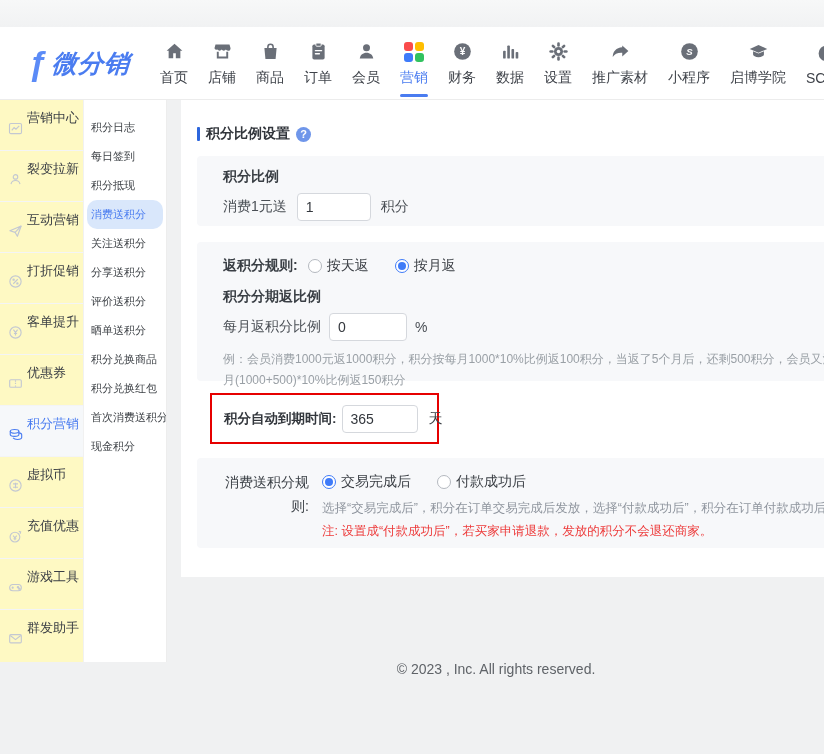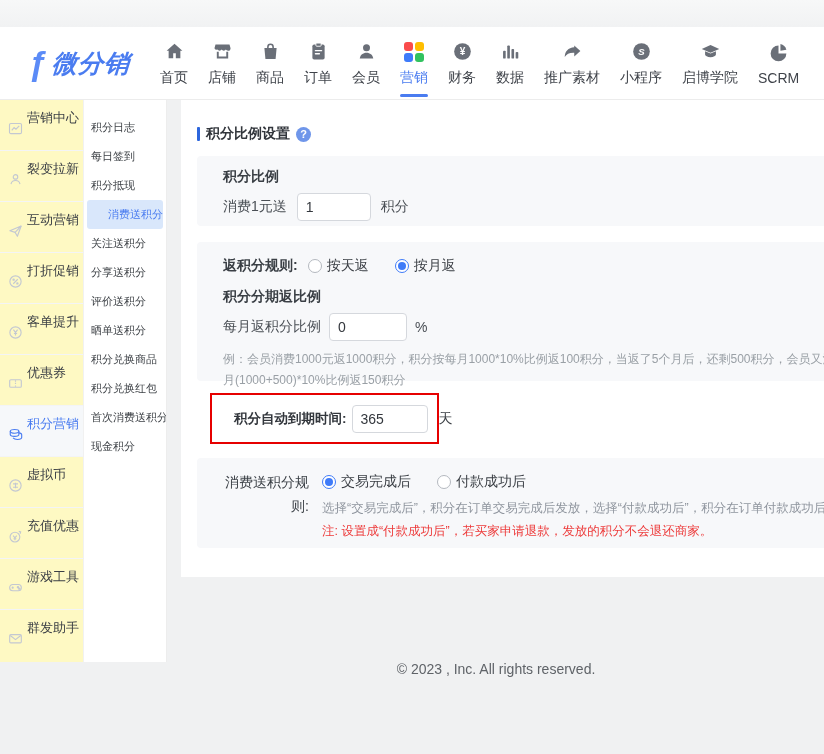--- a/index.html
+++ b/index.html
@@ -30,21 +30,21 @@
   .s1-item{position:relative;height:50px;border-bottom:1px solid #f3f4f6;cursor:pointer;}
   .s1-item:last-child{border-bottom:none;}
   .s1-item .s1-label{position:absolute;left:27px;top:9px;font-size:13px;color:#3b3f45;white-space:nowrap;}
   .s1-item .s1-icon{position:absolute;left:8px;top:21px;color:#c3c8d2;display:flex;}
   .s1-item.active{background:#f6f8fa;}
   .s1-item.active .s1-label{color:#4a7cf0;}
   .s1-item.active .s1-icon{color:#4a7cf0;}
   
   .sidebar2{position:absolute;left:83px;top:100px;width:84px;height:562px;background:#fff;border-left:1px solid #f1f1f1;border-right:1px solid #ededed;box-sizing:border-box;padding-top:13px;}
   .s2-item{height:29px;line-height:29px;padding-left:7px;font-size:11px;color:#3e4247;white-space:nowrap;overflow:hidden;cursor:pointer;}
-  .s2-item.active{margin:0 3px;padding-left:4px;background:#d9e7fb;border-radius:3px;color:#4a7cf0;text-align:right;}
+  .s2-item.active{margin:0 3px;padding-left:4px;background:#d9e7fb;border-radius:10px;color:#4a7cf0;}
   
   .main{position:absolute;left:168px;top:100px;right:0;bottom:0;}
   .panel{position:absolute;left:13px;top:0;width:702px;height:477px;background:#fff;}
   .page-title-row{display:flex;align-items:center;padding:25px 0 0 16px;}
   .title-bar{width:3px;height:14px;background:#2d66dd;border-radius:1px;margin-right:6px;}
   .page-title{font-size:14px;font-weight:bold;color:#32363c;}
   .help-icon{width:15px;height:15px;border-radius:50%;background:#6f96ea;color:#fff;font-size:11px;font-weight:bold;line-height:15px;text-align:center;margin-left:6px;cursor:pointer;}
   .gray-box{margin-left:16px;background:#f7f8fa;border-radius:4px;box-sizing:border-box;}
   .box1{margin-top:13px;height:70px;padding:12px 0 0 26px;}
   .box-title{font-size:14px;font-weight:bold;color:#3a3f45;}
@@ -56,21 +56,21 @@
   .rule-row{display:flex;align-items:center;font-size:14px;color:#3c4046;}
   .rule-label{font-weight:bold;color:#3a3f45;margin-right:10px;}
   .radio{width:14px;height:14px;border-radius:50%;box-sizing:border-box;display:inline-block;background:#fff;position:relative;flex:0 0 auto;cursor:pointer;}
   .radio.off{border:1px solid #b4b8bf;}
   .radio.on{border:1px solid #3f7bf8;}
   .radio.on::after{content:"";position:absolute;left:2px;top:2px;right:2px;bottom:2px;border-radius:50%;background:#3f7bf8;}
   .radio-lab{margin-left:5px;cursor:pointer;}
   .radio-gap{width:26px;flex:0 0 auto;}
   .sub-title{font-size:14px;font-weight:bold;color:#3a3f45;margin-top:13px;}
   .example{margin-top:8px;font-size:12px;color:#9aa0a6;line-height:21px;white-space:nowrap;overflow:hidden;}
-  .red-row{margin:12px 0 0 29px;width:229px;height:51px;box-sizing:border-box;border:2px solid #e60000;display:flex;align-items:center;padding-left:22px;}
+  .red-row{margin:12px 0 0 29px;width:229px;height:51px;box-sizing:border-box;border:2px solid #e60000;display:flex;align-items:center;padding-left:12px;}
   .exp-label{font-size:13.5px;font-weight:bold;color:#33373d;white-space:nowrap;}
   .fld-exp{width:76px;margin-left:5px;}
   .exp-unit{font-size:14px;color:#3c4046;margin-left:11px;}
   .box3{margin-top:14px;height:90px;padding:12px 0 0 26px;display:flex;}
   .grant-label{width:86px;flex:0 0 auto;font-size:14px;font-weight:normal;color:#3a3f45;line-height:24px;text-align:right;word-break:break-all;}
   .grant-body{margin-left:13px;}
   .grant-radios{display:flex;align-items:center;font-size:14px;color:#3c4046;margin-top:3px;}
   .grant-desc{margin-top:9px;font-size:12.5px;color:#8f959e;white-space:nowrap;}
   .grant-note{margin-top:6px;font-size:12.5px;color:#ed3b3b;white-space:nowrap;}
   .footer{position:absolute;left:168px;top:661px;width:656px;text-align:center;font-size:14px;color:#5f6368;}
@@ -155,20 +155,39 @@
     <div class="nav-item">
       <span class="nicon">
           <svg width="21" height="21" viewBox="0 0 24 24" fill="currentColor">
             <rect x="3.5" y="11" width="3" height="9" rx="1"></rect>
             <rect x="8.3" y="5" width="3" height="15" rx="1"></rect>
             <rect x="13.1" y="9" width="3" height="11" rx="1"></rect>
             <rect x="17.9" y="12.5" width="3" height="7.5" rx="1"></rect>
           </svg>
         </span>
       <span class="nlabel">数据</span>
+    </div>
+    <div class="nav-item">
+      <span class="nicon">
+          <svg width="21" height="21" viewBox="0 0 24 24">
+            <g stroke="currentColor" stroke-width="3" stroke-linecap="round">
+              <line x1="12" y1="3" x2="12" y2="5"></line>
+              <line x1="12" y1="19" x2="12" y2="21"></line>
+              <line x1="3" y1="12" x2="5" y2="12"></line>
+              <line x1="19" y1="12" x2="21" y2="12"></line>
+              <line x1="5.6" y1="5.6" x2="7" y2="7"></line>
+              <line x1="17" y1="17" x2="18.4" y2="18.4"></line>
+              <line x1="5.6" y1="18.4" x2="7" y2="17"></line>
+              <line x1="17" y1="7" x2="18.4" y2="5.6"></line>
+            </g>
+            <circle cx="12" cy="12" r="5.2" fill="currentColor"></circle>
+            <circle cx="12" cy="12" r="2" fill="#fff"></circle>
+          </svg>
+        </span>
+      <span class="nlabel">设置</span>
     </div>
     <div class="nav-item">
       <span class="nicon">
           <svg width="21" height="21" viewBox="0 0 24 24" fill="currentColor">
             <path d="M14 5l7 6.3L14 17.6v-4.2c-5.3-.3-8.7 1.5-10.9 4.8.3-6.4 3.9-10.4 10.9-11z"></path>
           </svg>
         </span>
       <span class="nlabel">推广素材</span>
     </div>
     <div class="nav-item">

